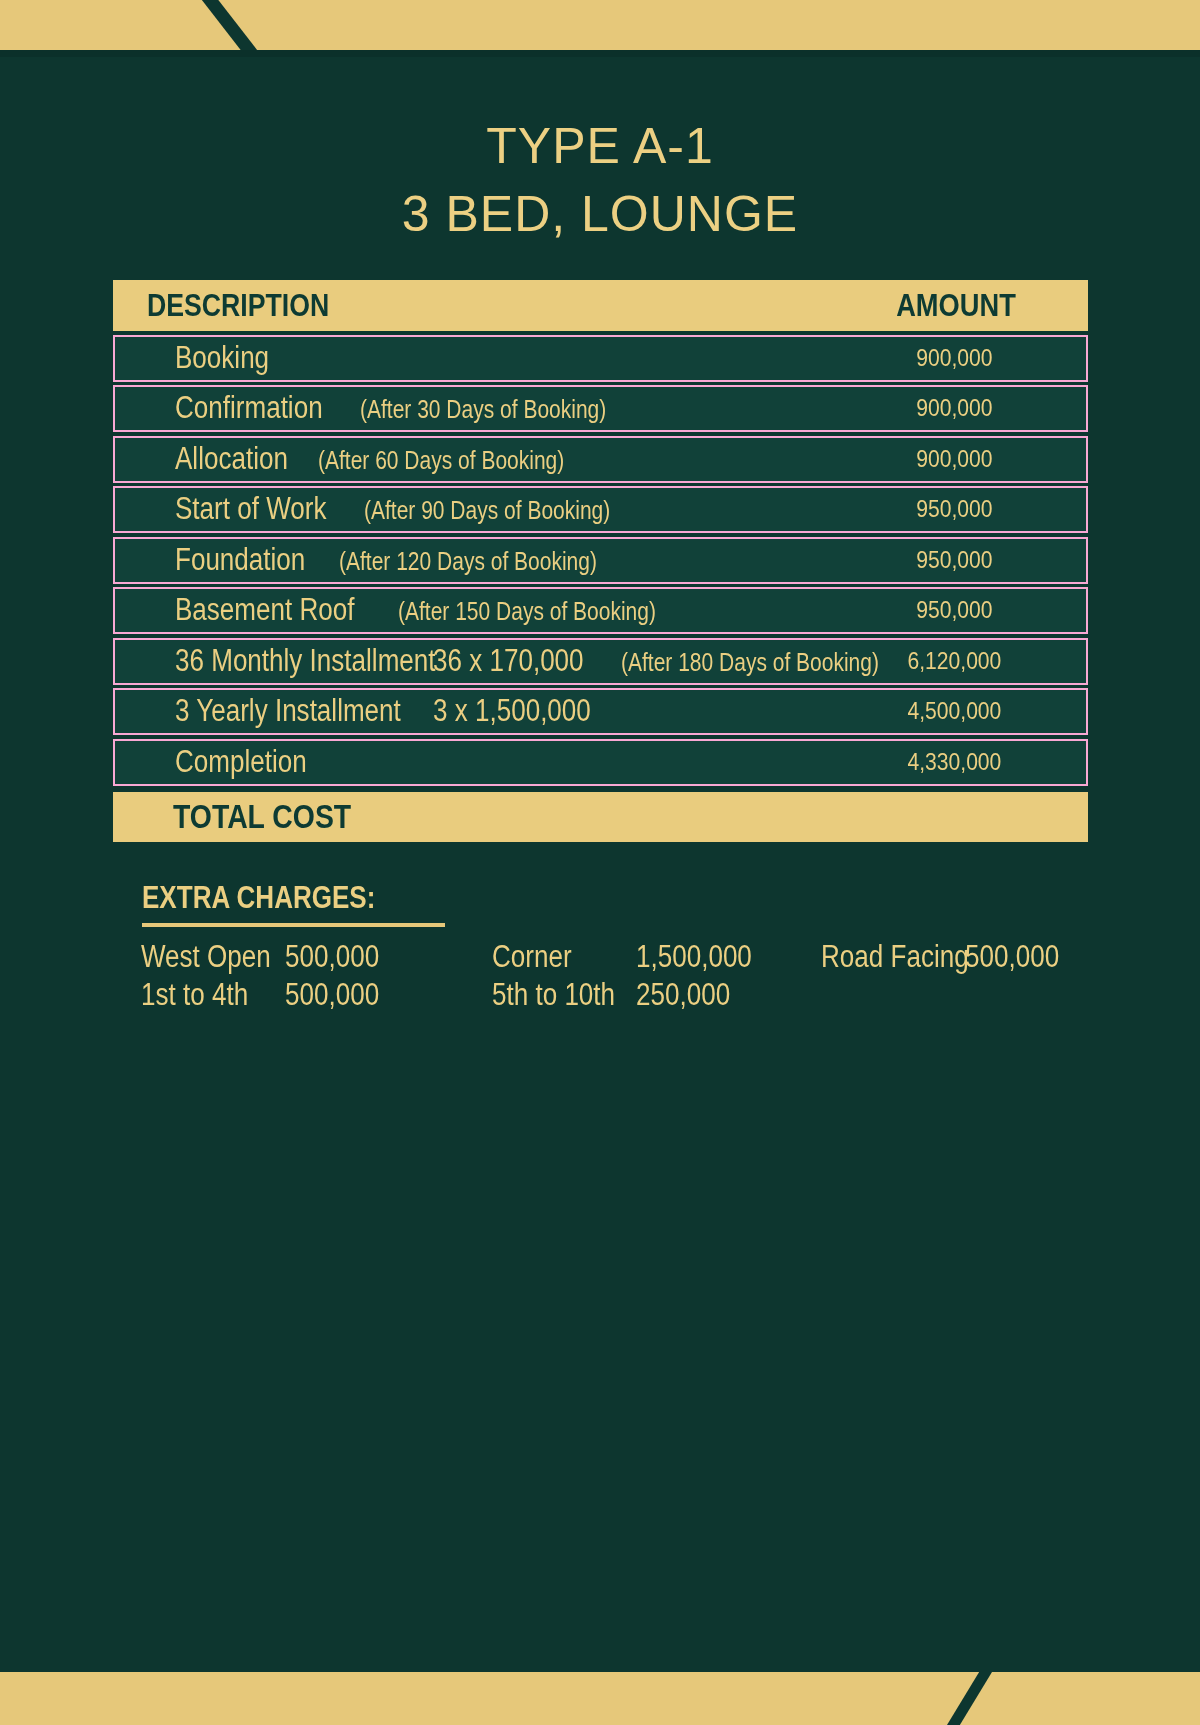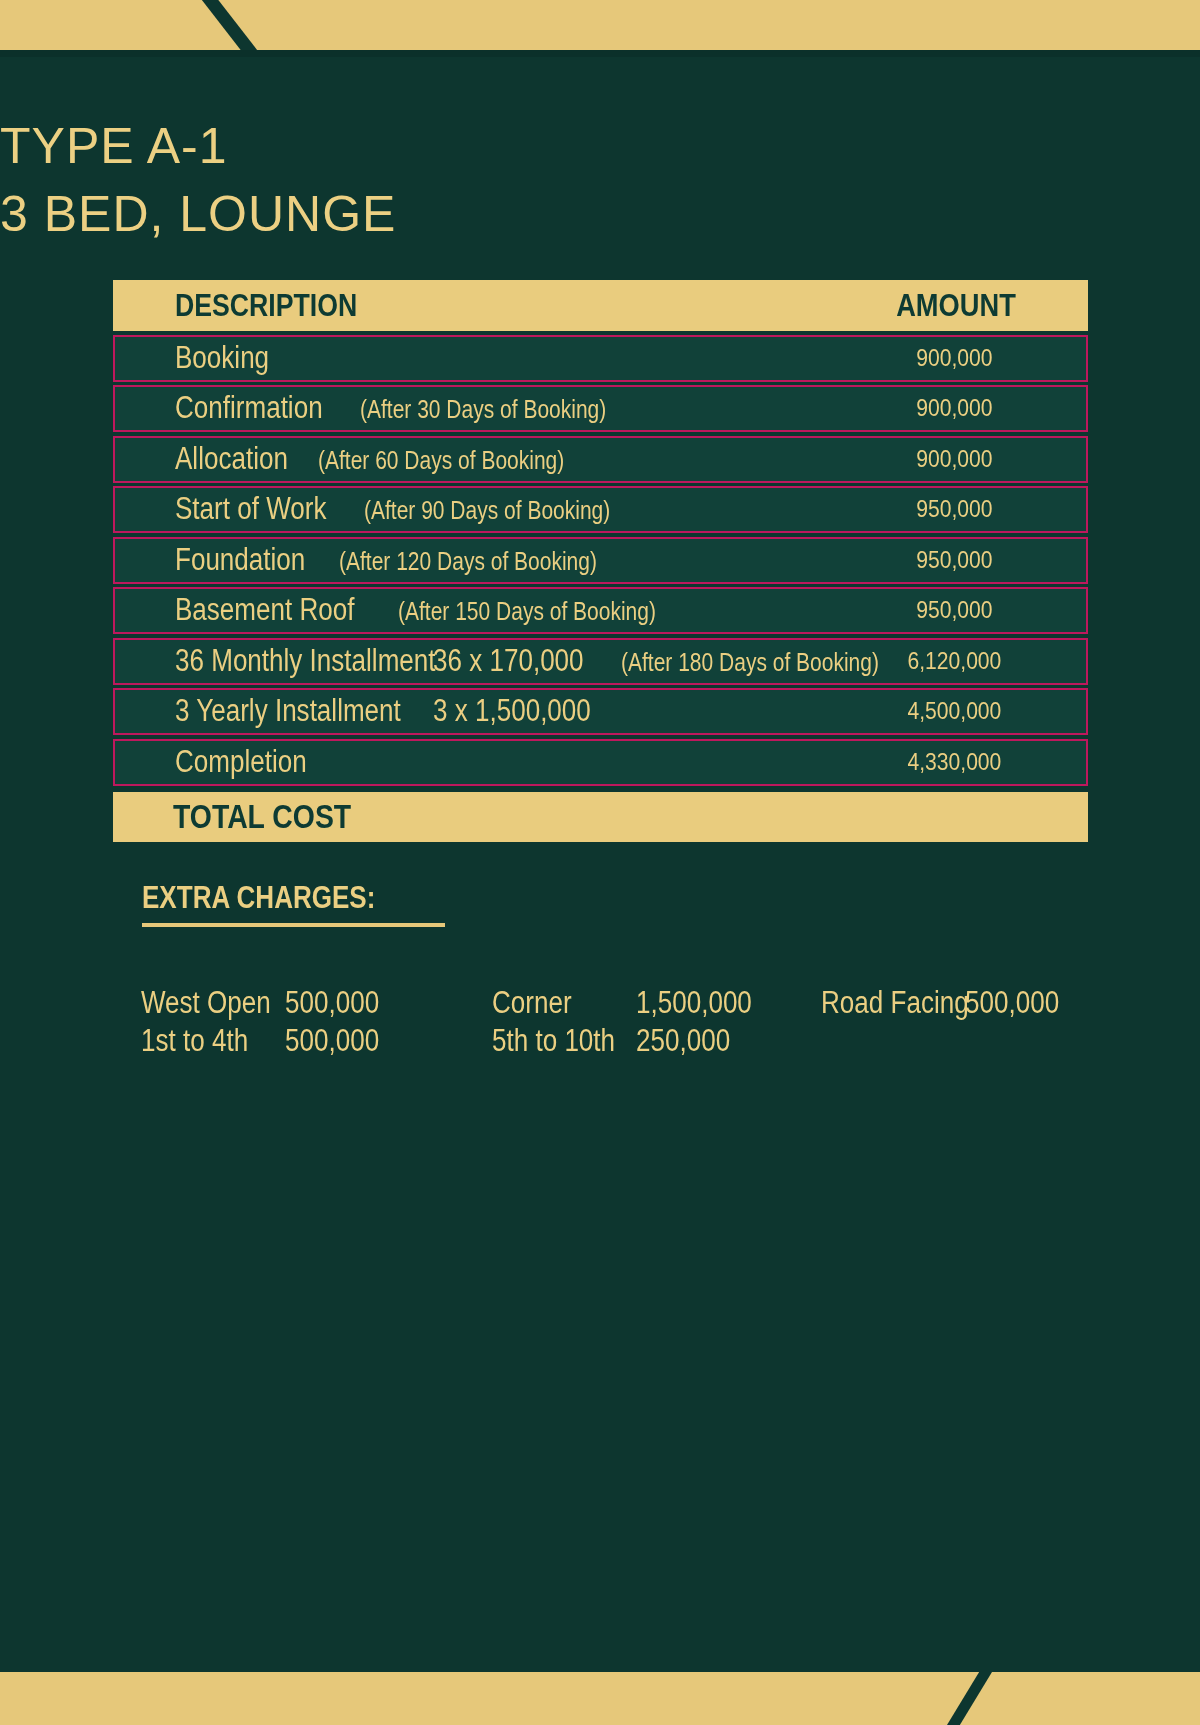--- a/index.html
+++ b/index.html
@@ -12,40 +12,40 @@
   
   .band { position:absolute; left:0; width:1200px; background:#e6c87a; }
   .band-top { top:0; height:50px; }
   .band-bottom { top:1672px; height:53px; }
   .band svg { position:absolute; left:0; top:0; width:100%; height:100%; display:block; }
   .shade-strip { position:absolute; left:0; top:50px; width:1200px; height:7px; background:rgba(0,0,0,0.10); }
 
   
   .title {
     position:absolute; left:0; top:112px; width:1200px;
-    text-align:left; color:#ecd083; font-size:50px; line-height:68px;
+    text-align:center; color:#ecd083; font-size:50px; line-height:68px;
     letter-spacing:1px; white-space:nowrap;
   }
 
   
   .cx  { display:inline-block; transform:scaleX(0.84); transform-origin:0 60%; white-space:nowrap; }
   .cxh { display:inline-block; transform:scaleX(0.86); transform-origin:0 60%; white-space:nowrap; }
   .cxc { display:inline-block; transform:scaleX(0.88); transform-origin:50% 60%; white-space:nowrap; }
 
   
   .ptable { position:absolute; left:113px; top:280px; width:975px; }
   .thead {
     height:51px; background:#e9cc7e; display:flex; align-items:center;
     color:#0e3b33; font-weight:bold; font-size:31px;
   }
-  .thead .hdesc { flex:1; padding-left:62px; }
+  .thead .hdesc { flex:1; padding-left:34px; }
   .thead .hamt  { width:264px; text-align:center; }
 
   .trow {
-    height:47px; margin-top:3.5px; border:2px solid #be185d;
+    height:47px; margin-top:3.5px; border:2px solid #f9a8d4;
     background:#114139; display:flex; color:#ebcf82;
   }
   .tdesc {
     flex:1; position:relative; padding-left:60px;
     line-height:42px; font-size:31px; white-space:nowrap;
   }
   .tnote { font-size:25px; margin-left:9px; }
   .tdetail { position:absolute; left:318px; top:0; line-height:42px; font-size:31px; white-space:nowrap; }
   .tamt { width:264px; text-align:center; line-height:42px; font-size:24px; }
 
@@ -56,21 +56,21 @@
   .trow-total .tdesc { line-height:50px; font-size:33px; }
   .trow-total .tamt  { line-height:50px; font-size:33px; }
 
   
   .xhead {
     position:absolute; left:142px; top:876px;
     color:#ebcf82; font-size:31px; font-weight:bold; line-height:44px; white-space:nowrap;
   }
   .xline { position:absolute; left:142px; top:923px; width:303px; height:4px; background:#e6c87a; }
   .xgrid {
-    position:absolute; left:141px; top:984px;
+    position:absolute; left:141px; top:938px;
     display:grid; grid-template-columns:144px 207px 144px 185px 144px 150px;
     color:#ebcf82; font-size:31px; line-height:38px; white-space:nowrap;
   }
 </style>
 </head>
 <body>
 
 <div id="page">
 
   <div class="band band-top">

